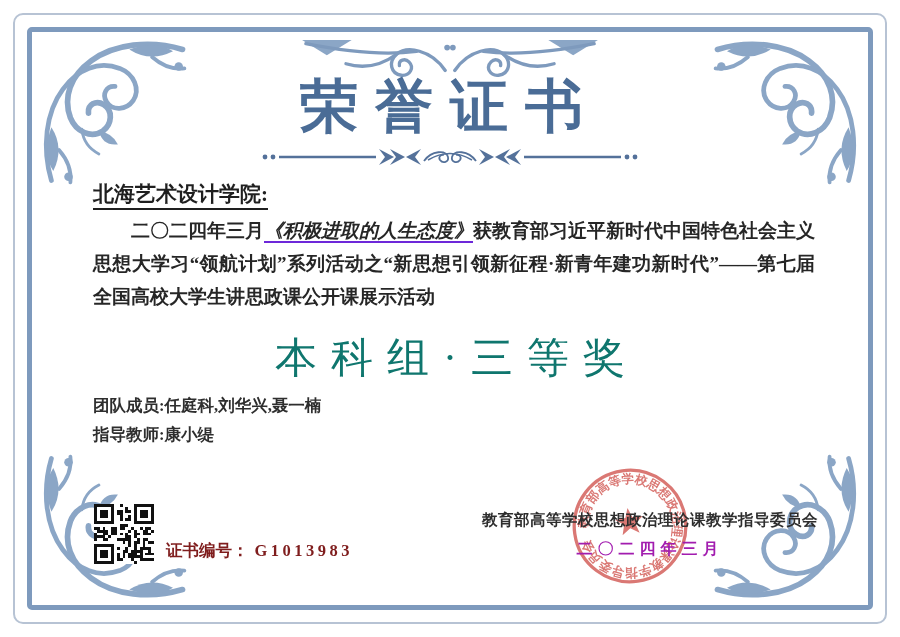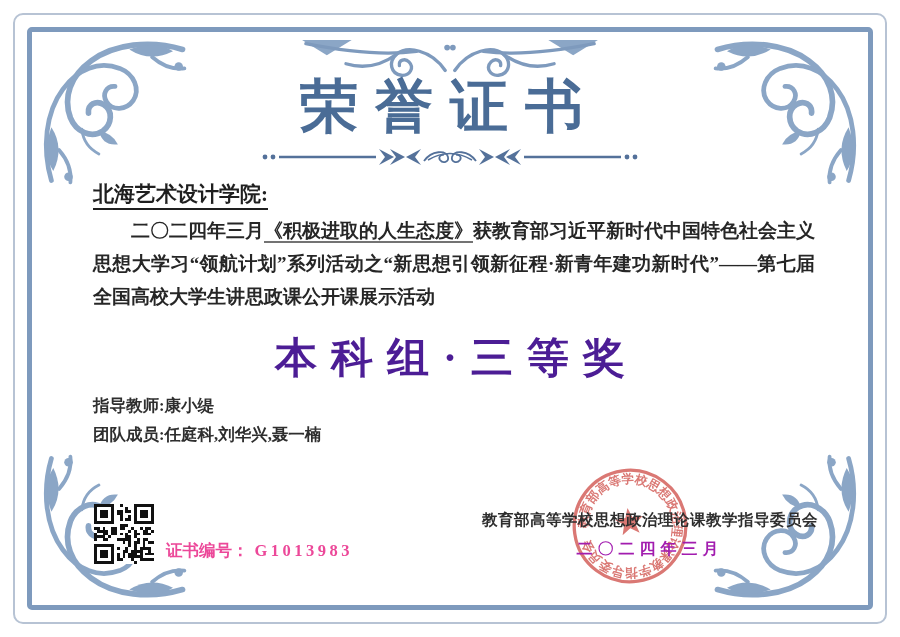--- a/index.html
+++ b/index.html
@@ -20,28 +20,28 @@
   .top-ornament{position:absolute;left:50%;top:38px;transform:translateX(-50%);width:310px;height:42px;}
   .cert-title{position:absolute;left:0;right:0;top:76px;text-align:center;
               font-size:58px;font-weight:bold;color:#4a6c96;
               letter-spacing:17px;line-height:62px;}
   .divider{position:absolute;left:50%;top:146px;transform:translateX(-50%);width:380px;height:22px;}
   
   .salutation{position:absolute;left:93px;top:180px;font-size:21px;font-weight:bold;color:#1f1f1f;text-align:right;}
   .salutation .u-line{border-bottom:2px solid #1f1f1f;padding-bottom:2px;}
   .body-text{position:absolute;left:93px;top:214px;width:722px;font-size:19px;line-height:33px;
              color:#262626;text-align:justify;text-indent:2em;font-weight:600;}
-  .body-text .work-underline{border-bottom:2px solid #737373;}
+  .body-text .work-underline{border-bottom:2px solid #6d28d9;font-style:italic;}
   .award-line{position:absolute;left:0;right:0;top:330px;text-align:center;
-              font-size:42px;font-weight:700;color:#4c1d95;letter-spacing:14px;padding-left:14px;}
+              font-size:42px;font-weight:400;color:#0f766e;letter-spacing:14px;padding-left:14px;}
   .people{position:absolute;left:93px;top:392px;font-size:16.5px;line-height:28.5px;
           color:#2e2e2e;font-weight:600;}
   
   .qr{position:absolute;left:94px;top:504px;width:60px;height:60px;}
-  .cert-no{position:absolute;left:166px;top:540px;font-size:16.5px;color:#ec4899;font-weight:600;}
+  .cert-no{position:absolute;left:166px;top:540px;font-size:16.5px;color:#7f1d1d;font-weight:600;}
   .cert-no .no-value{letter-spacing:3.5px;margin-left:6px;}
   
   .issuer{position:absolute;left:478px;top:510px;width:344px;text-align:center;z-index:2;}
   .issuer .org{font-size:15.5px;font-weight:700;color:#2e2e2e;letter-spacing:0.5px;}
   .issuer .date{margin-top:8px;font-size:16px;font-weight:700;color:#a21caf;letter-spacing:5px;}
   .seal{position:absolute;left:566px;top:462px;width:128px;height:128px;z-index:1;
         transform:rotate(-8deg);opacity:0.85;}
 </style>
 </head>
 <body>
@@ -132,22 +132,22 @@
     <span class="u-line">北海艺术设计学院:</span>
   </div>
 
   <div class="body-text">
     <span>二〇二四年三月</span><span class="work-underline">《积极进取的人生态度》</span><span>获教育部习近平新时代中国特色社会主义思想大学习“领航计划”系列活动之“新思想引领新征程·新青年建功新时代”——第七届全国高校大学生讲思政课公开课展示活动</span>
   </div>
 
   <div class="award-line">本科组·三等奖</div>
 
   <div class="people">
+    <div><span>团队成员:</span><span>任庭科,刘华兴,聂一楠</span></div>
     <div><span>指导教师:</span><span>康小缇</span></div>
-    <div><span>团队成员:</span><span>任庭科,刘华兴,聂一楠</span></div>
   </div>
 
   <svg class="qr" viewBox="0 0 63 63" shape-rendering="crispEdges">
     <rect x="0" y="0" width="63" height="63" fill="#ffffff"></rect>
     <g fill="#111111">
       <rect x="0" y="0" width="21" height="21"></rect>
         <rect x="42" y="0" width="21" height="21"></rect>
         <rect x="0" y="42" width="21" height="21"></rect>
     </g>
     <g fill="#ffffff">

